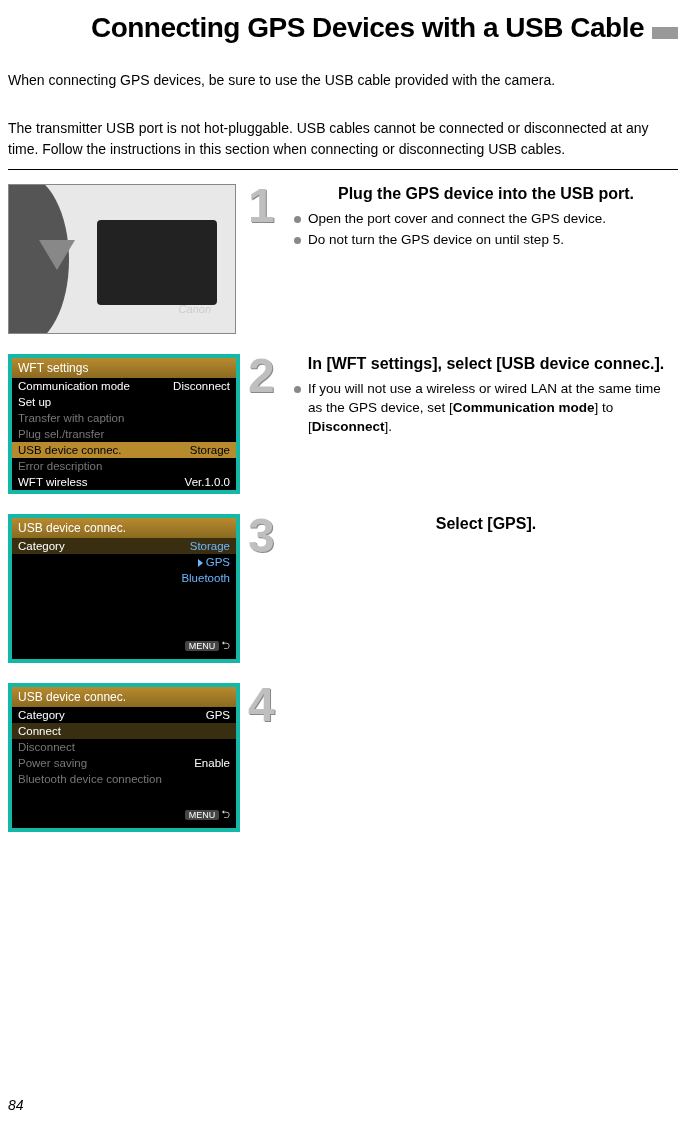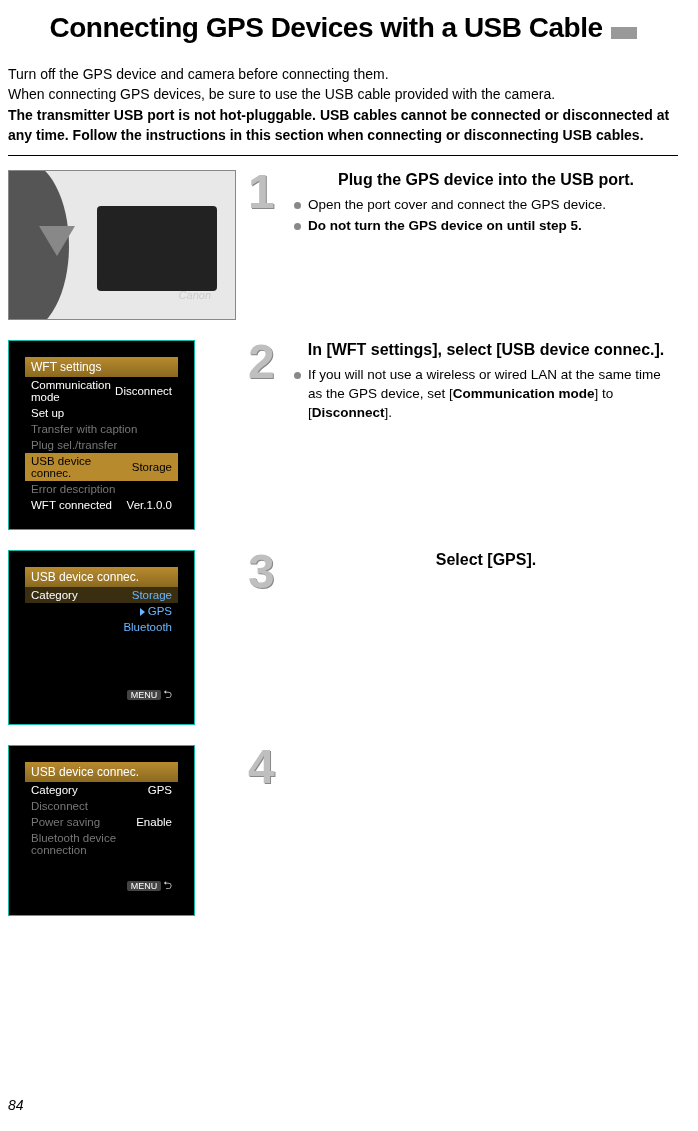--- a/index.html
+++ b/index.html
@@ -8,41 +8,41 @@
       width: 698px;
       height: 1131px;
       padding: 12px 20px 12px 8px;
       position: relative;
       background: #fff;
       color: #000;
     }
     .title-row {
       display: flex;
       align-items: center;
-      justify-content: center;
-      margin-bottom: 20px;
+      justify-content: flex-end;
+      margin-bottom: 26px;
     }
     h1 {
       font-size: 28px;
       font-weight: bold;
       letter-spacing: -0.5px;
     }
     .tab-marker {
       width: 26px;
       height: 12px;
       background: #999;
       margin-left: 8px;
       margin-top: 10px;
     }
     .intro {
       font-size: 14px;
       line-height: 1.45;
       margin-bottom: 10px;
     }
-    .intro .bold { font-weight: bold; }
+    .intro .bold { font-weight: normal; margin-top: 28px; }
     hr.rule {
       border: none;
       border-top: 1px solid #000;
       margin-bottom: 14px;
     }
     .step {
       display: flex;
       gap: 12px;
       margin-bottom: 20px;
       align-items: flex-start;
@@ -88,26 +88,26 @@
     .camera-brand {
       position: absolute;
       right: 24px;
       bottom: 18px;
       color: #ccc;
       font-size: 11px;
       font-style: italic;
       z-index: 6;
     }
     .menu-screen {
-      width: 187px;
+      width: 232px;
       background: #000;
       font-size: 12px;
       color: #fff;
-      padding: 16px;
-      border: 1px solid #14b8a6;
+      padding: 0;
+      border: 4px solid #14b8a6;
     }
     .menu-title {
       background: linear-gradient(#b88a2e, #8a6a20);
       color: #fff;
       padding: 3px 6px;
       font-size: 12px;
     }
     .menu-row {
       display: flex;
       justify-content: space-between;
@@ -184,39 +184,38 @@
       font-size: 13.5px;
     }
     .step-body li::before {
       content: "";
       position: absolute;
       left: 0; top: 6px;
       width: 7px; height: 7px;
       background: #888;
       border-radius: 50%;
     }
-    .step-body li.bold-li { font-weight: bold; }
+    .step-body li.bold-li { font-weight: normal; }
     .page-num {
       position: absolute;
       bottom: 18px;
       left: 8px;
       font-size: 14px;
       font-style: italic;
     }
   </style>
 </head>
 <body>
 
 <div class="title-row">
   <h1>Connecting GPS Devices with a USB Cable</h1>
   <div class="tab-marker"></div>
 </div>
 
 <div class="intro">
-  <div>Turn off the GPS device and camera before connecting them.</div>
   <div>When connecting GPS devices, be sure to use the USB cable provided with the camera.</div>
   <div class="bold">The transmitter USB port is not hot-pluggable. USB cables cannot be connected or disconnected at any time. Follow the instructions in this section when connecting or disconnecting USB cables.</div>
 </div>
 
 <hr class="rule">
 
 <div class="step">
   <div class="step-img">
     <div class="camera-placeholder">
       <div class="camera-arrow"></div>
@@ -255,21 +254,21 @@
         </div>
       <div class="menu-row hl">
           <span>USB device connec.</span>
           <span>Storage</span>
         </div>
       <div class="menu-row dim">
           <span>Error description</span>
           <span></span>
         </div>
       <div class="menu-row">
-          <span>WFT connected</span>
+          <span>WFT wireless</span>
           <span class="menu-val">Ver.1.0.0</span>
         </div>
     </div>
   </div>
   <div class="step-num">2</div>
   <div class="step-body">
     <h2>In [WFT settings], select [USB device connec.].</h2>
     <ul>
       <li><span>If you will not use a wireless or wired LAN at the same time as the GPS device, set [</span><b>Communication mode</b><span>] to [</span><b>Disconnect</b><span>].</span></li>
     </ul>
@@ -305,20 +304,24 @@
 </div>
 
 <div class="step">
   <div class="step-img">
     <div class="menu-screen">
       <div class="menu-title">USB device connec.</div>
       <div class="menu-row">
           <span>Category</span>
           <span class="menu-val">GPS</span>
         </div>
+      <div class="menu-row hl-dark">
+          <span>Connect</span>
+          <span></span>
+        </div>
       <div class="menu-row dim">
           <span>Disconnect</span>
           <span></span>
         </div>
       <div class="menu-row dim">
           <span>Power saving</span>
           <span class="menu-val">Enable</span>
         </div>
       <div class="menu-row dim">
           <span>Bluetooth device connection</span>

